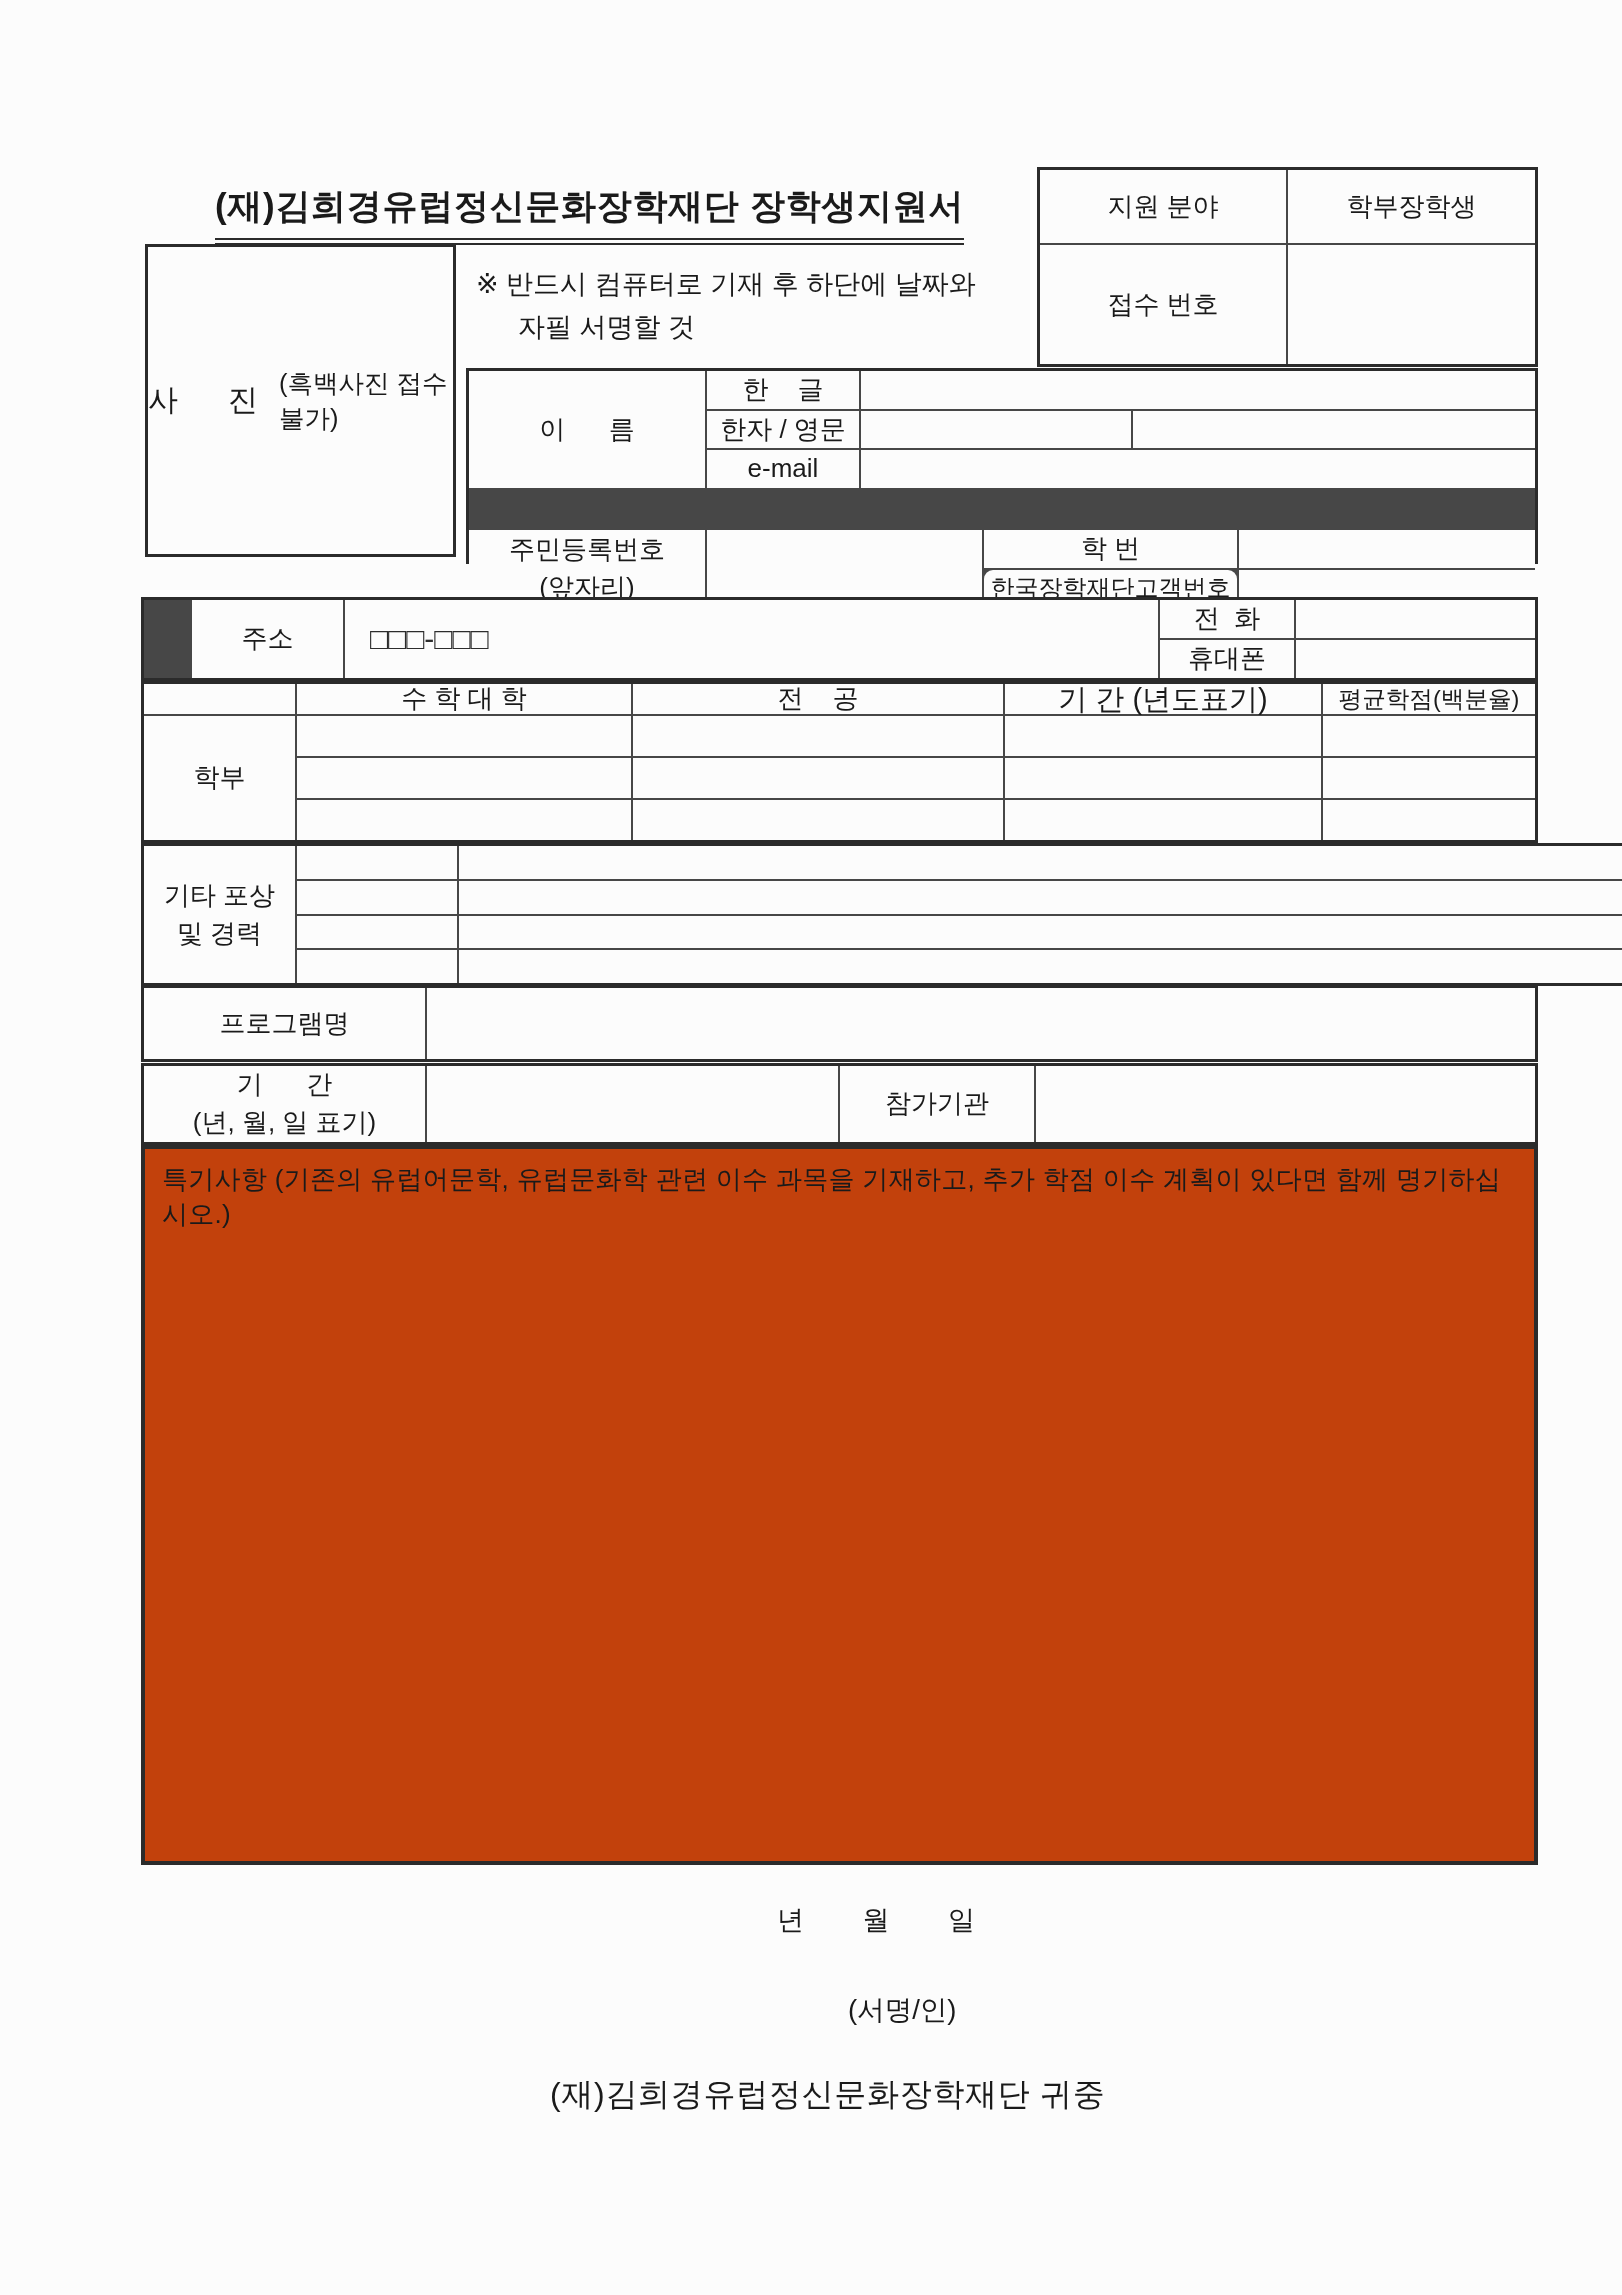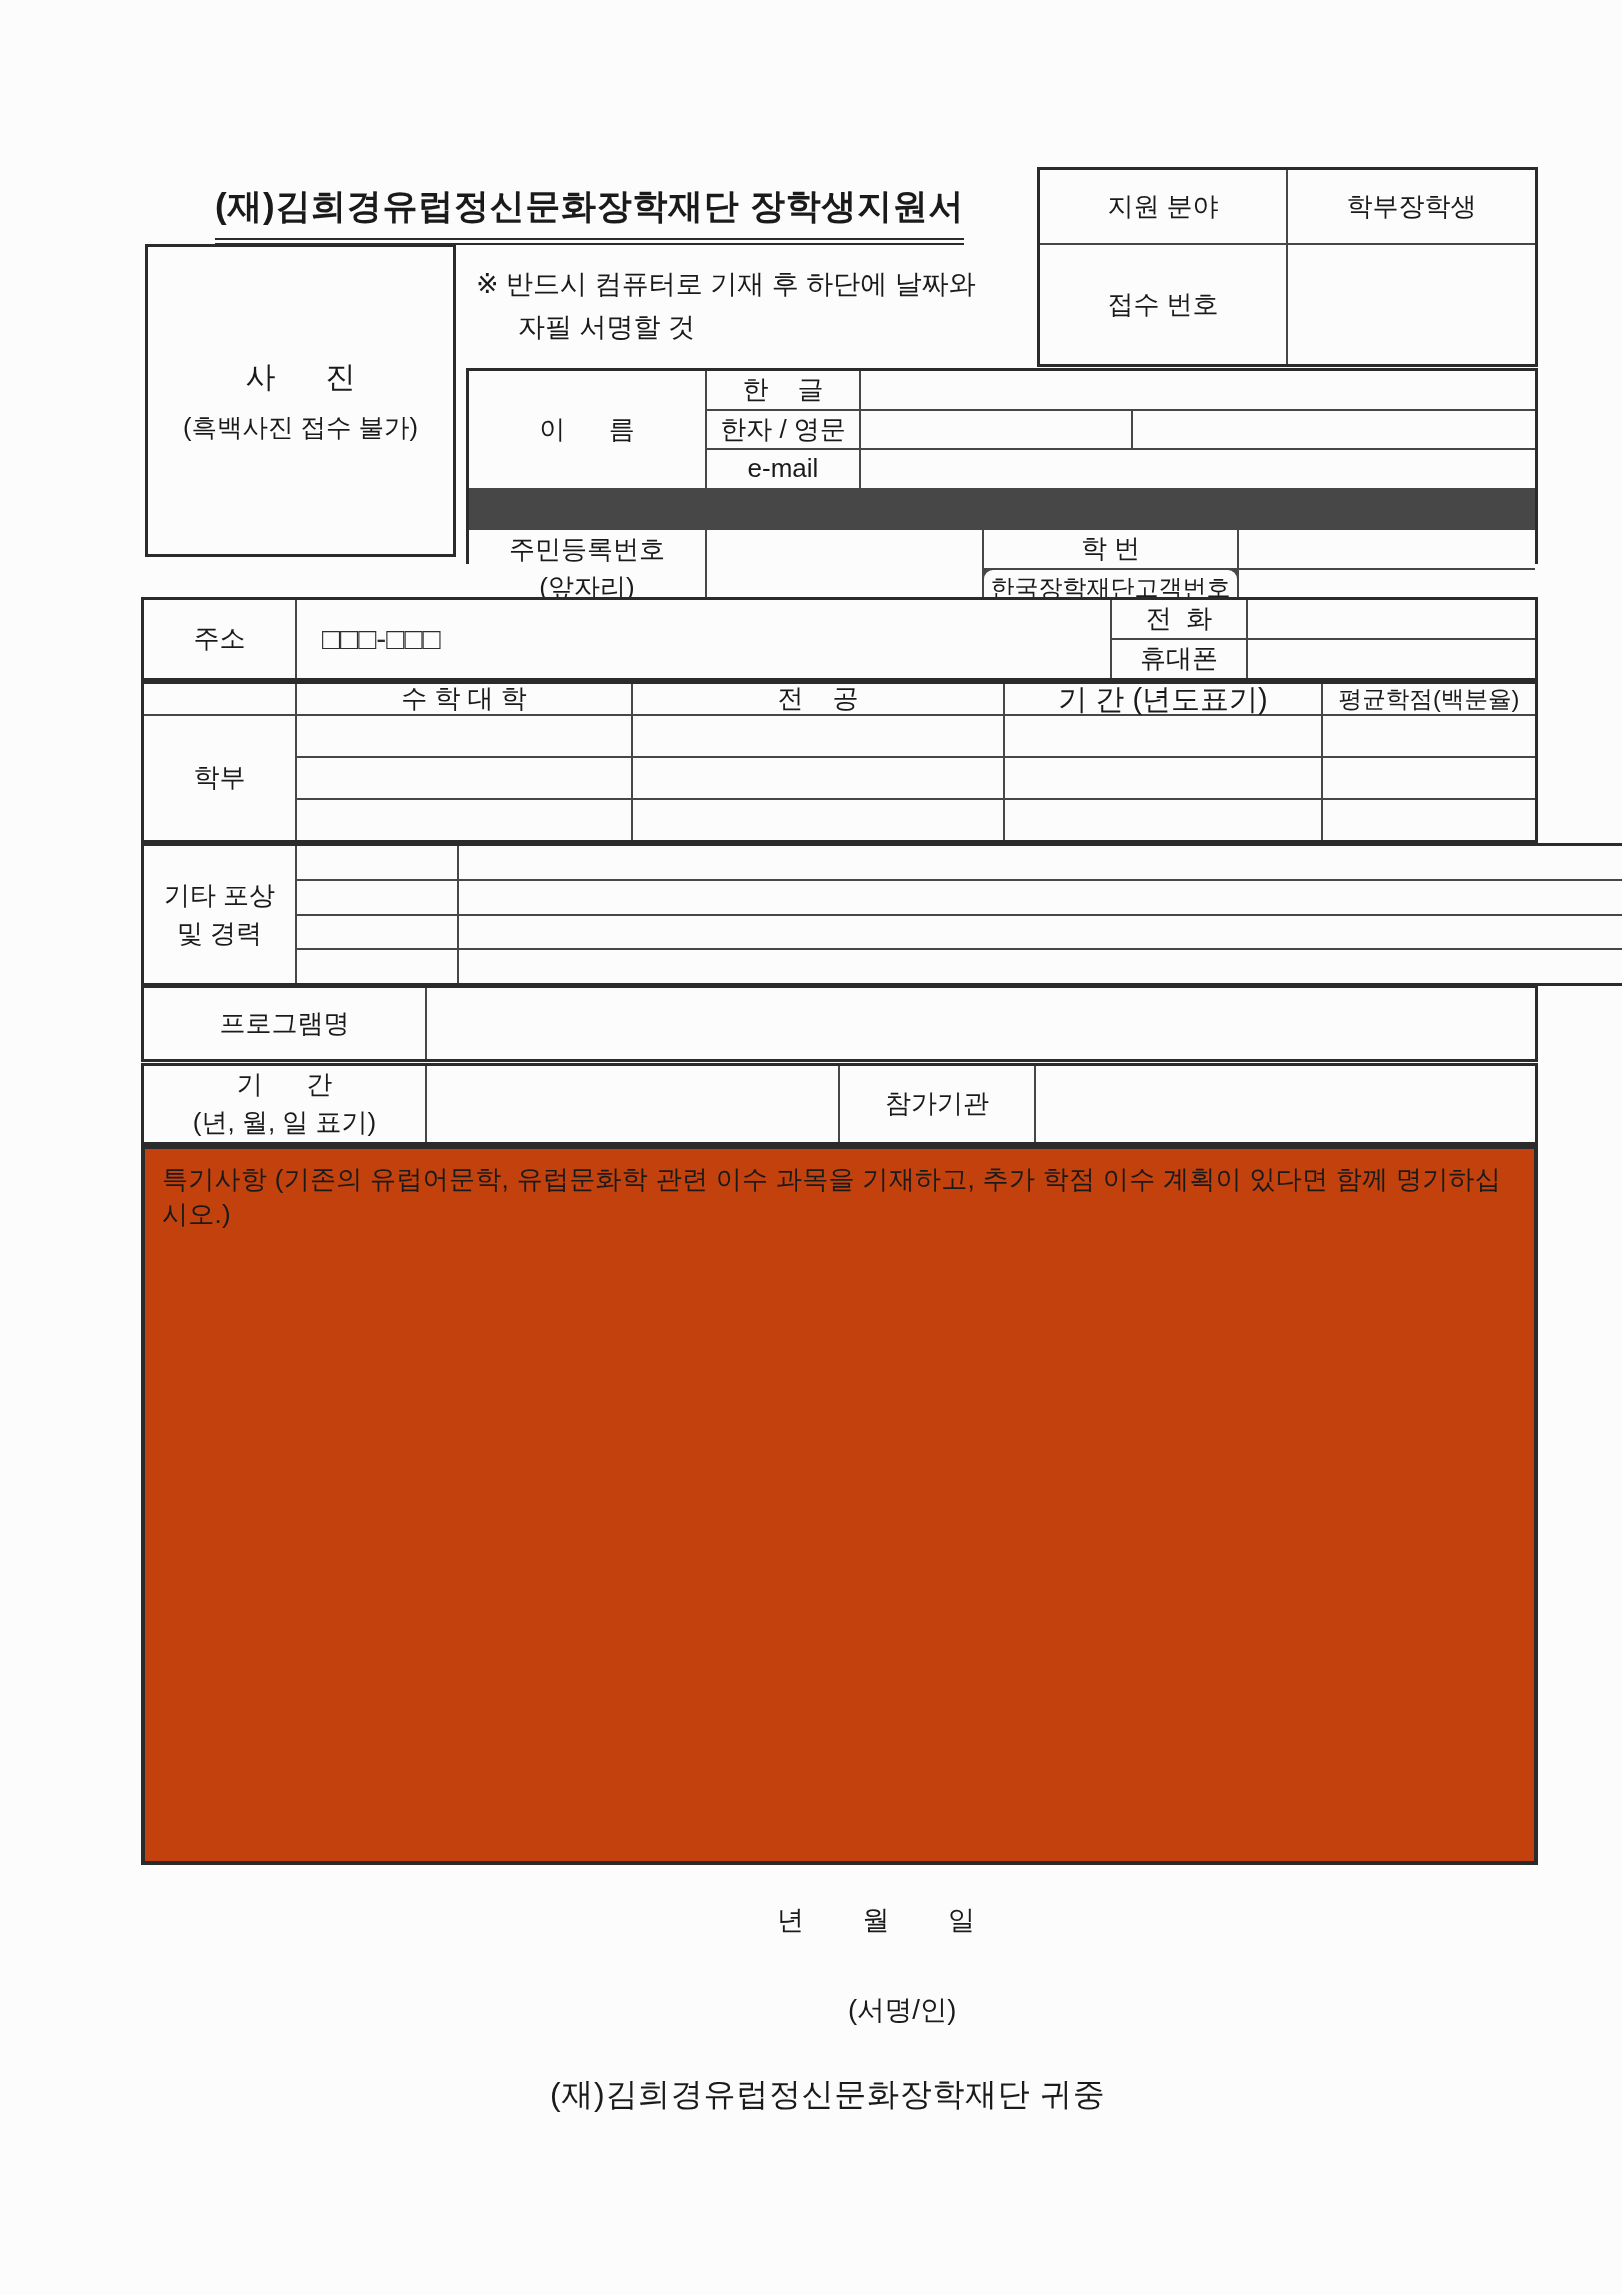--- a/index.html
+++ b/index.html
@@ -30,21 +30,21 @@
   }
   .cell.left { justify-content:flex-start; }
   .col { flex-direction:column; }
 
   #meta { left:1037px; top:167px; width:501px; height:200px;
           grid-template-columns:246px 1fr; grid-template-rows:73px 1fr; font-size:27.5px; }
 
   #photo {
     position:absolute; left:145px; top:244px; width:311px; height:313px;
     border:3.9px solid #2b2b2b; background:#fcfcfc;
-    display:flex; flex-direction:column; align-items:center; justify-content:center; gap:12px;
+    display:flex; flex-direction:row; align-items:center; justify-content:center; gap:21px;
   }
   #photo .l1 { font-size:30px; white-space:pre; }
   #photo .l2 { font-size:25.5px; }
 
   #note { position:absolute; left:476px; top:263px; font-size:27px; line-height:1.6; }
   #note .l2 { padding-left:42px; }
 
   
   #nameTable {
     position:absolute; left:466px; top:368px; width:1072px; height:196px;
@@ -53,21 +53,21 @@
   }
   .nt { display:grid; gap:2px; background:#474747; }
   #ntTop { height:111px; grid-template-columns:236px 152px 270px 1fr; grid-template-rows:1fr 1fr 1fr; }
   .ntsep { height:2.6px; }
   #ntBottom { flex:1 1 auto; grid-template-columns:236px 275px 253px 1fr; grid-template-rows:1fr 1fr;margin-top:48px; }
   .fs37 { font-size:24px;border-radius:9px; }
   .fs38 { font-size:29px; }
   .fs36 { font-size:23.6px; }
 
   #secAddress  { left:141px; top:597px;  width:1397px; height:84px;
-                 grid-template-columns:151px 813px 134px 1fr; grid-template-rows:1fr 1fr; }
+                 grid-template-columns:151px 813px 134px 1fr; grid-template-rows:1fr 1fr;padding-left:48px; }
   #secAddress .postal { font-size:30px; padding-left:25px; color:#2c2c2c; }
   #secAcademic { left:141px; top:681px; width:1397px; height:162px;
                  grid-template-columns:151px 334px 370px 316px 1fr;
                  grid-template-rows:30px 1fr 1fr 1fr; }
   #secAwards   { left:141px; top:843px; width:1565px; height:143px;
                  grid-template-columns:151px 160px 1fr; grid-template-rows:repeat(4,1fr); }
   #secProgram  { left:141px; top:985px; width:1397px; height:77px;
                  grid-template-columns:281px 1fr; grid-template-rows:1fr; }
   #secPeriod   { left:141px; top:1063px; width:1397px; height:82px;
                  grid-template-columns:281px 411px 194px 1fr; grid-template-rows:1fr; }

